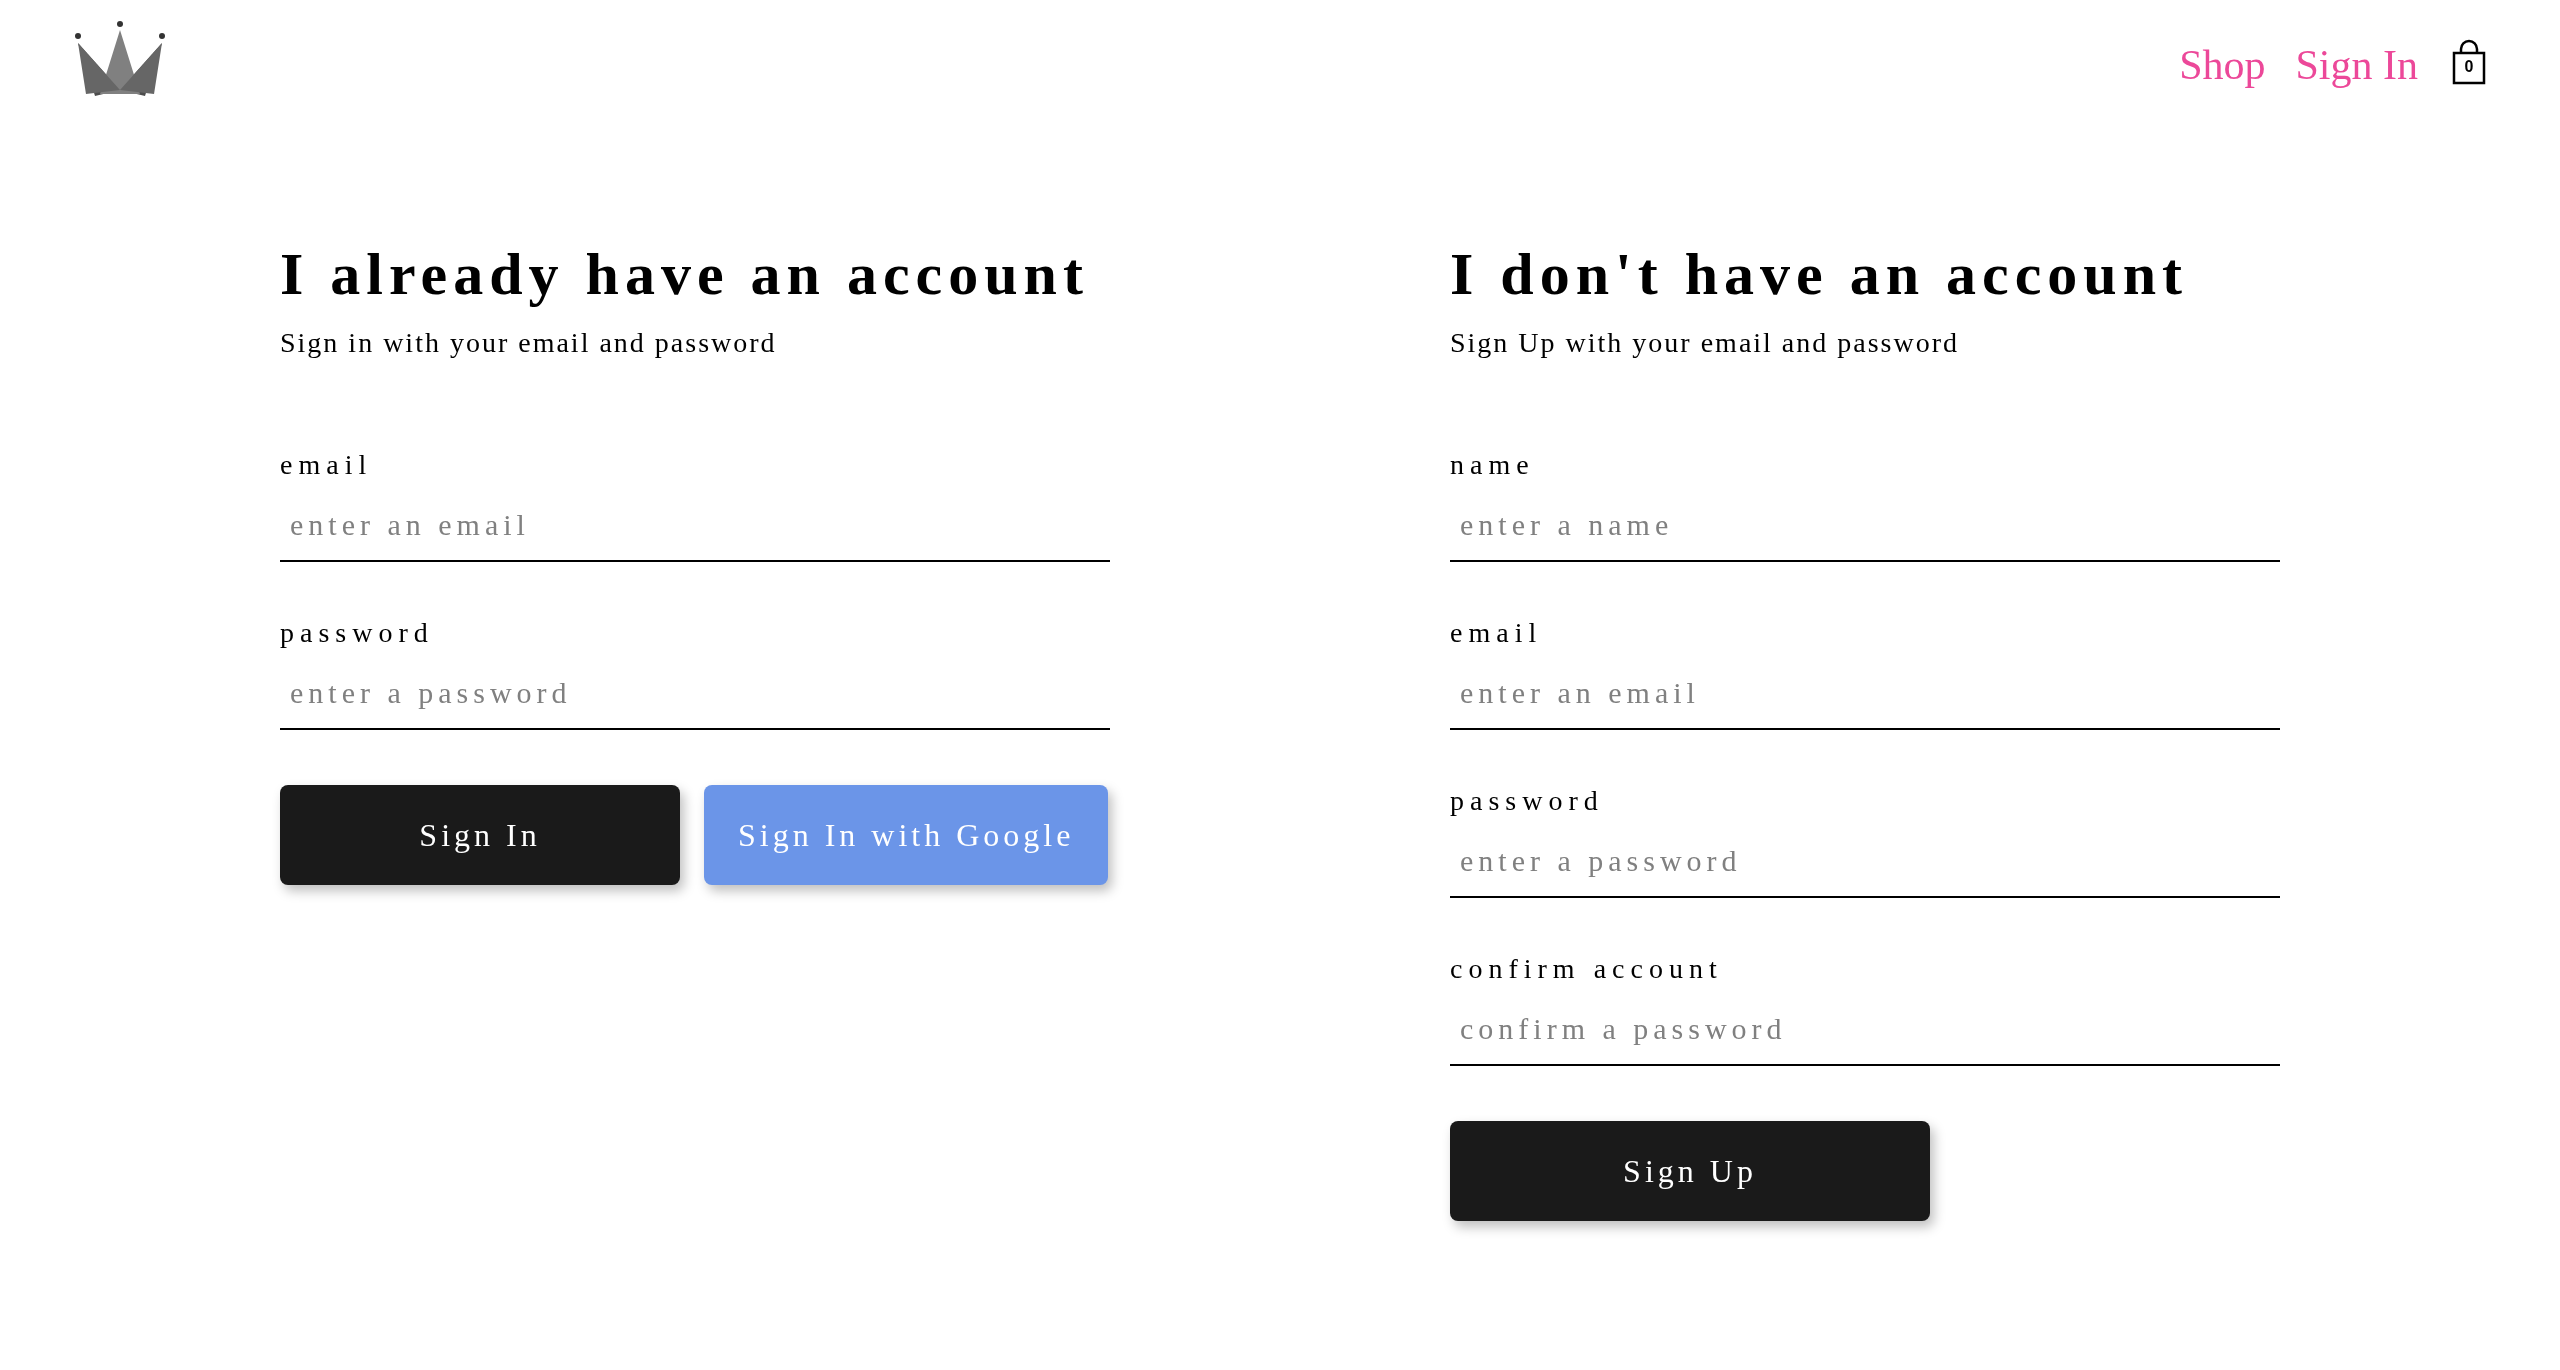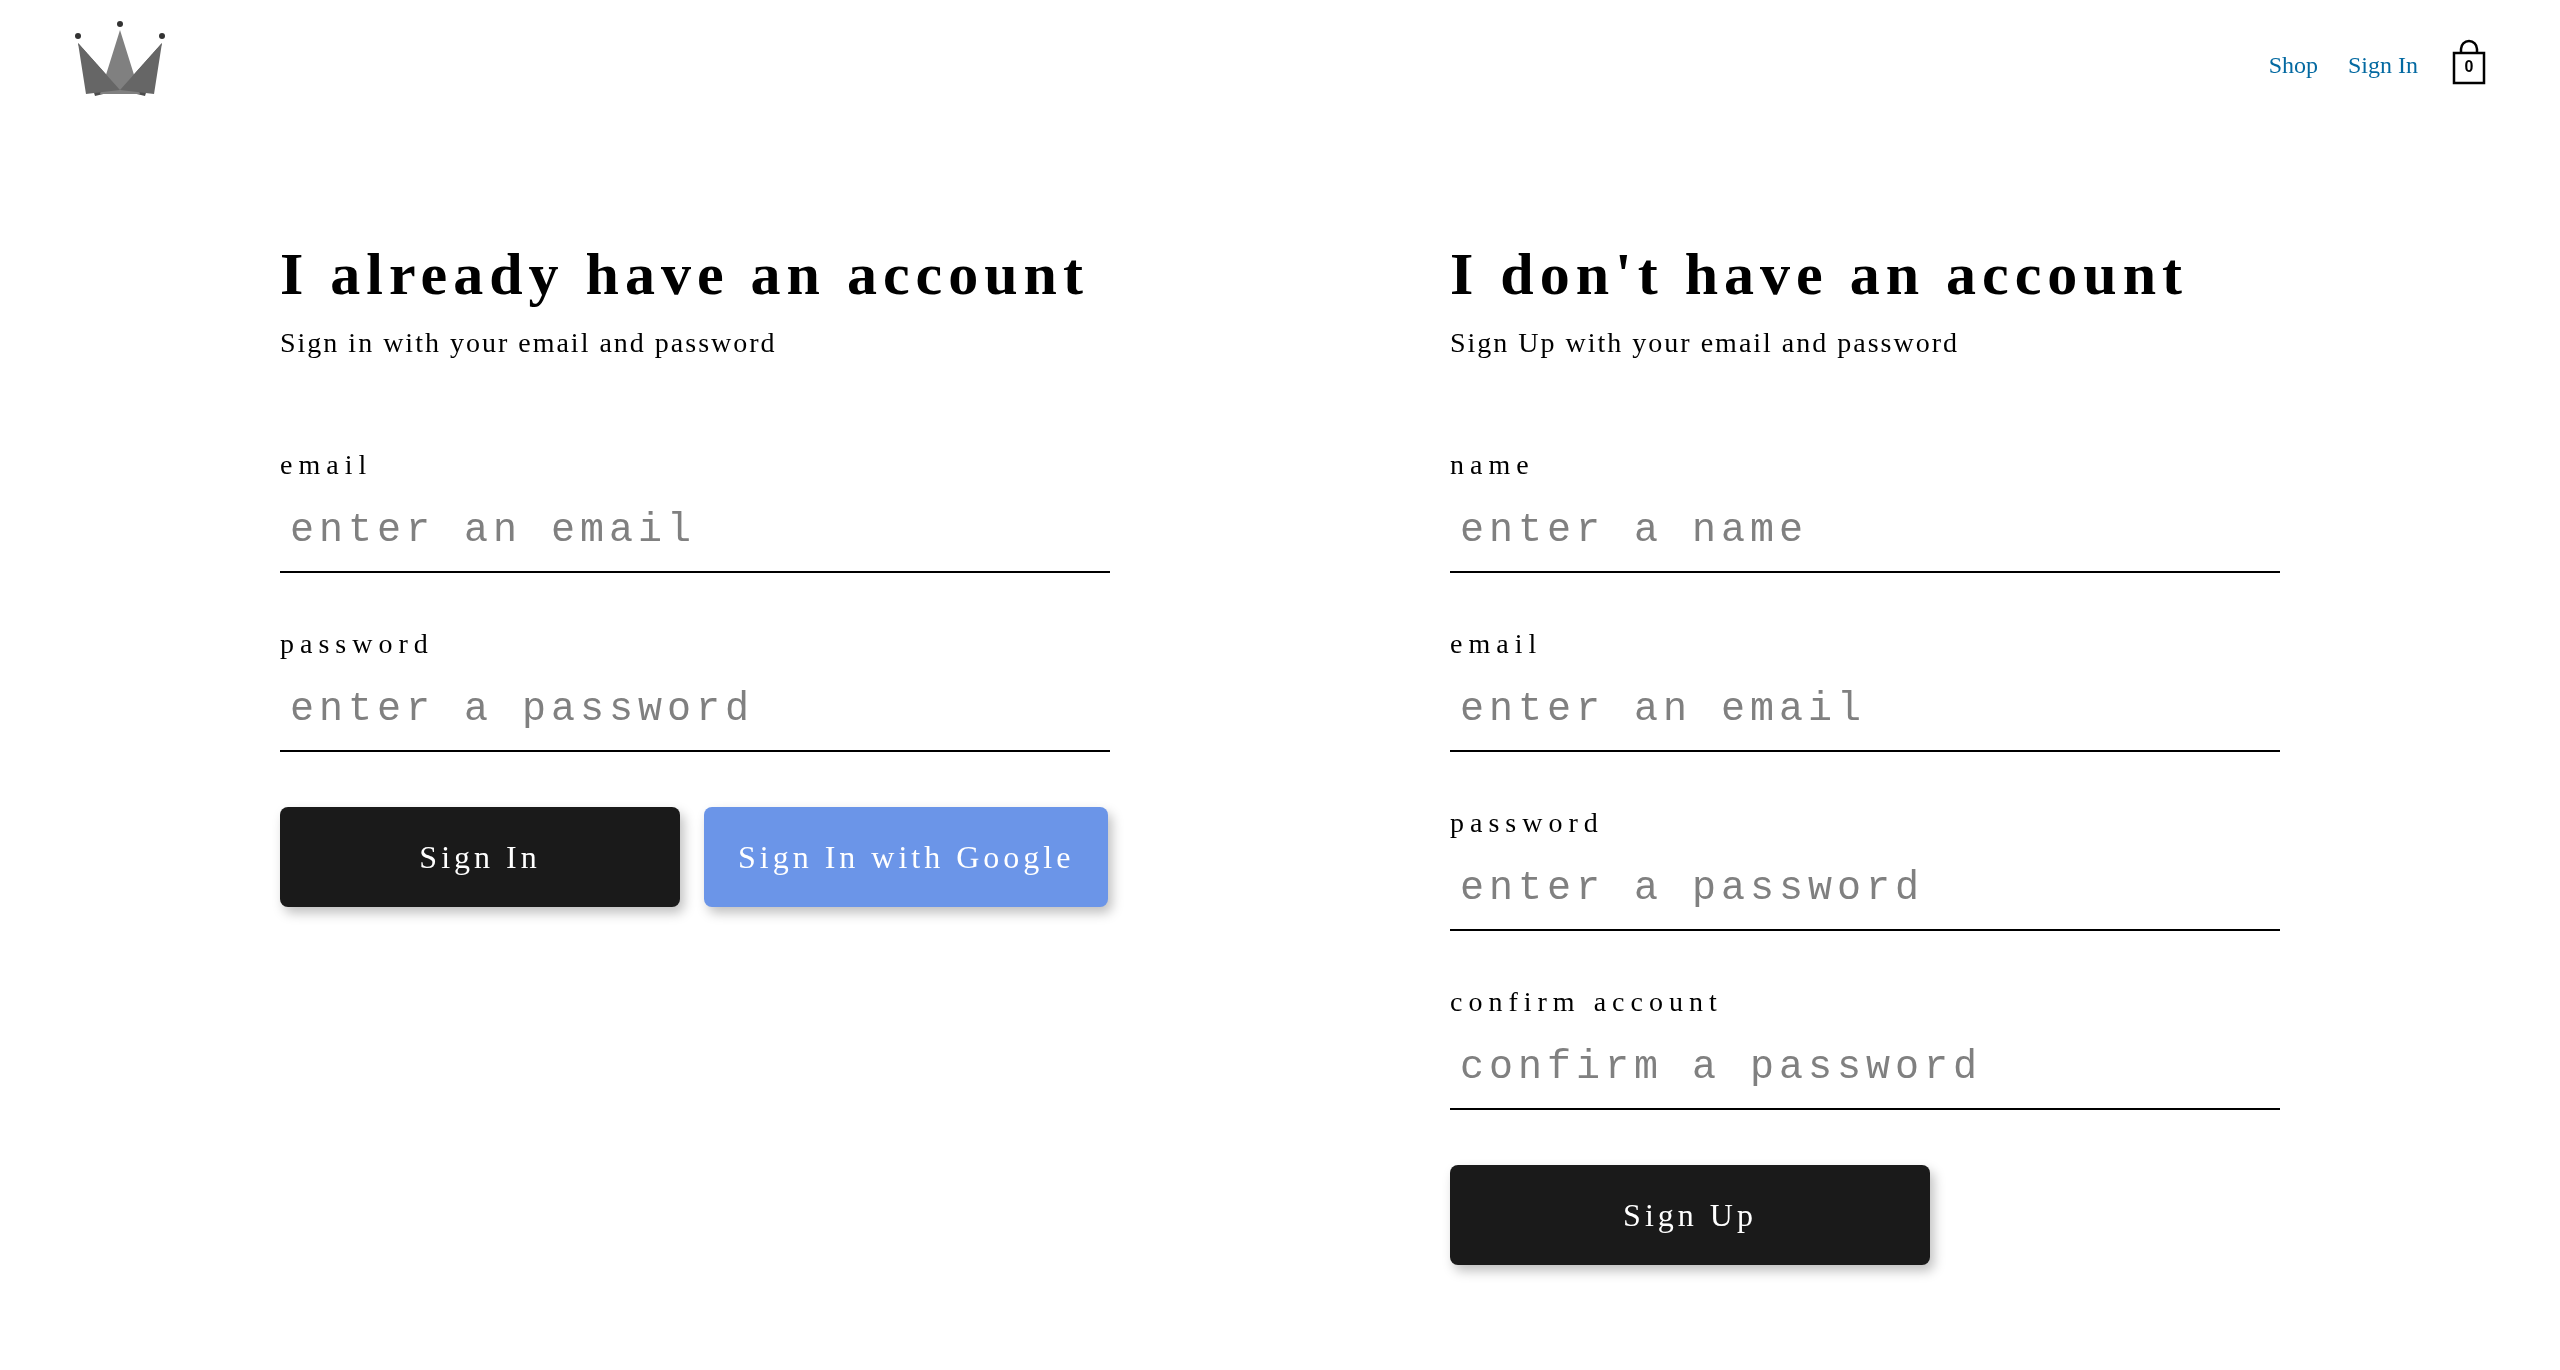--- a/index.html
+++ b/index.html
@@ -26,22 +26,22 @@
   width: 100px;
   height: 90px;
 }
 .nav-right {
   display: flex;
   align-items: center;
   gap: 30px;
 }
 .nav-link {
   font-family: Georgia, serif;
-  font-size: 24px;
-  color: #0369a1;
+  font-size: 42px;
+  color: #ec4899;
   text-decoration: none;
   cursor: pointer;
 }
 .bag {
   position: relative;
   cursor: pointer;
   width: 42px;
   height: 48px;
   display: flex;
   align-items: center;
@@ -90,22 +90,22 @@
   font-family: Georgia, serif;
   font-size: 28px;
   letter-spacing: 6px;
   margin-bottom: 15px;
 }
 .field input {
   width: 100%;
   border: none;
   border-bottom: 2px solid #000;
   background: transparent;
-  font-family: Liberation Mono, monospace;
-  font-size: 40px;
+  font-family: Liberation Serif, serif;
+  font-size: 30px;
   letter-spacing: 5px;
   padding: 12px 10px 18px 10px;
   outline: none;
   color: #701a75;
 }
 .field input::placeholder {
   color: #808080;
 }
 .btn-row {
   display: flex;

